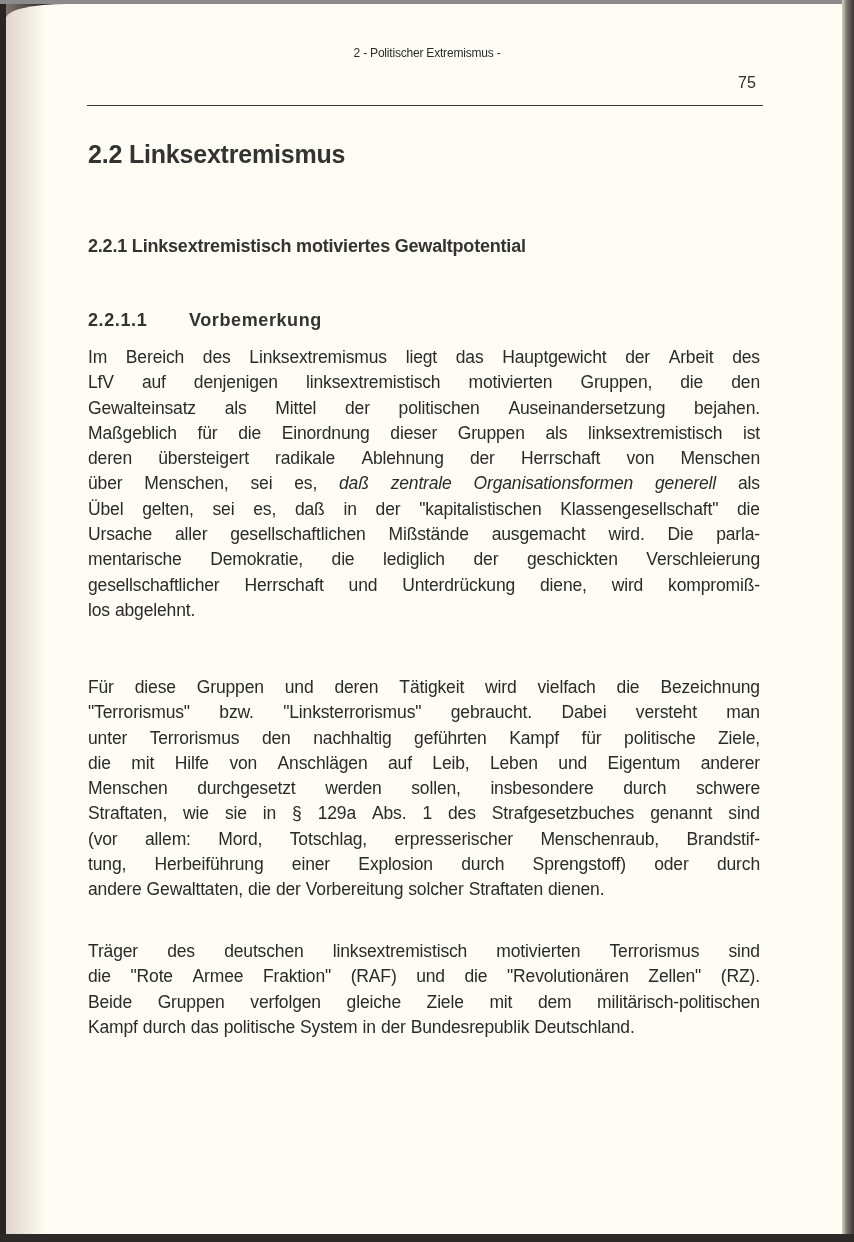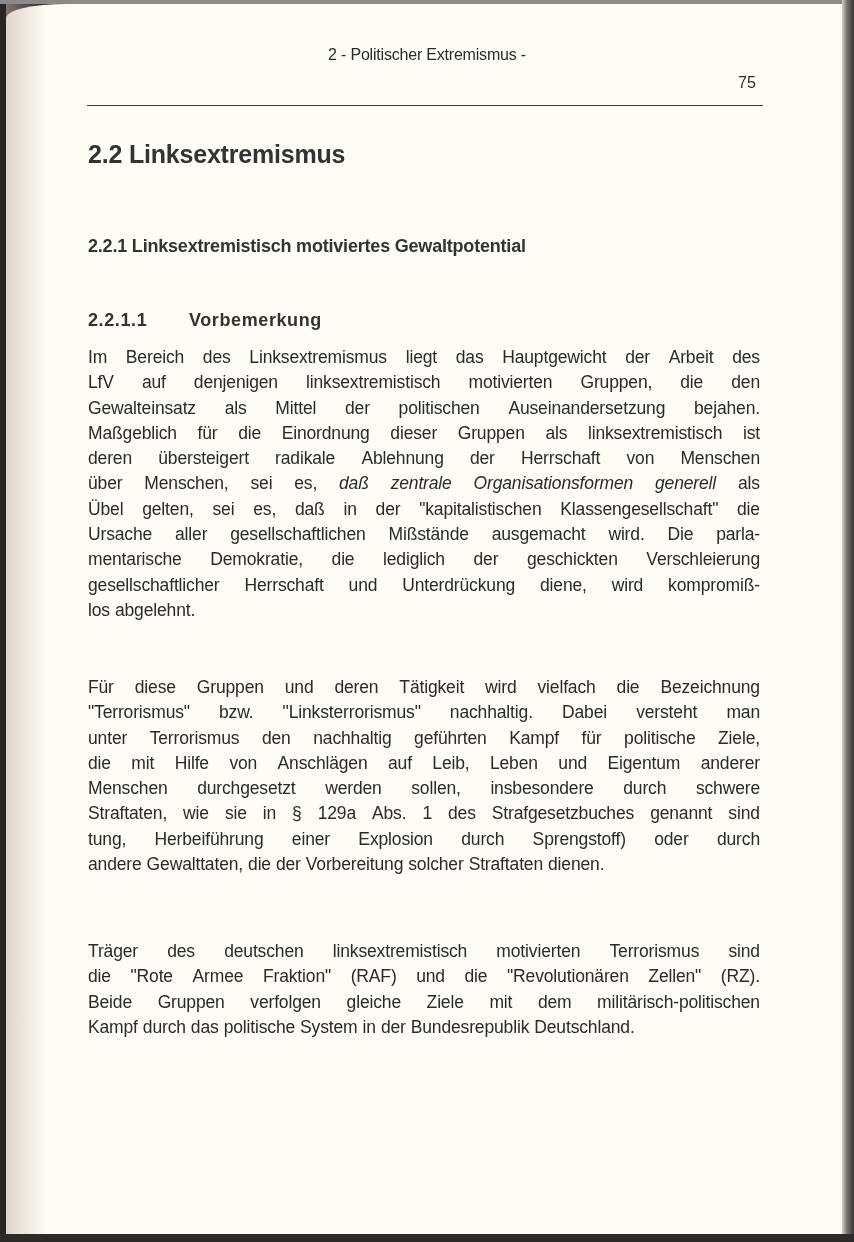--- a/index.html
+++ b/index.html
@@ -23,21 +23,21 @@
       background: linear-gradient(to right, #d8d2c4, #7a7570 40%, #3a3636);
     }
     .top-edge {
       position: absolute; left: 0; top: 0; width: 854px; height: 4px; background: #8a8a8a;
     }
     .bottom-edge {
       position: absolute; left: 0; bottom: 0; width: 854px; height: 8px; background: #2f2a2a;
     }
     .running-head {
       position: absolute; top: 46px; left: 0; width: 854px; text-align: center;
-      font-family: "Liberation Sans", sans-serif; font-size: 16px; color: #2b2b2b;
+      font-family: "Liberation Sans", sans-serif; font-size: 12px; color: #2b2b2b;
       letter-spacing: -0.2px;
     }
     .page-number {
       position: absolute; top: 74px; left: 738px; font-size: 16px; color: #2b2b2b;
     }
     .head-rule {
       position: absolute; top: 105px; left: 87px; width: 676px; height: 0;
       border-top: 1.5px solid #3a3a3a;
     }
     h1.section {
@@ -205,21 +205,21 @@
       <span>Tätigkeit</span>
       <span>wird</span>
       <span>vielfach</span>
       <span>die</span>
       <span>Bezeichnung</span>
     </div>
     <div class="line-flex" style="height: 25.3px;">
       <span>"Terrorismus"</span>
       <span>bzw.</span>
       <span>"Linksterrorismus"</span>
-      <span>nachhaltig.</span>
+      <span>gebraucht.</span>
       <span>Dabei</span>
       <span>versteht</span>
       <span>man</span>
     </div>
     <div class="line-flex" style="height: 25.3px;">
       <span>unter</span>
       <span>Terrorismus</span>
       <span>den</span>
       <span>nachhaltig</span>
       <span>geführten</span>
@@ -258,20 +258,29 @@
       <span>§</span>
       <span>129a</span>
       <span>Abs.</span>
       <span>1</span>
       <span>des</span>
       <span>Strafgesetzbuches</span>
       <span>genannt</span>
       <span>sind</span>
     </div>
     <div class="line-flex" style="height: 25.3px;">
+      <span>(vor</span>
+      <span>allem:</span>
+      <span>Mord,</span>
+      <span>Totschlag,</span>
+      <span>erpresserischer</span>
+      <span>Menschenraub,</span>
+      <span>Brandstif-</span>
+    </div>
+    <div class="line-flex" style="height: 25.3px;">
       <span>tung,</span>
       <span>Herbeiführung</span>
       <span>einer</span>
       <span>Explosion</span>
       <span>durch</span>
       <span>Sprengstoff)</span>
       <span>oder</span>
       <span>durch</span>
     </div>
     <div class="line-flex last" style="height: 25.3px;">

